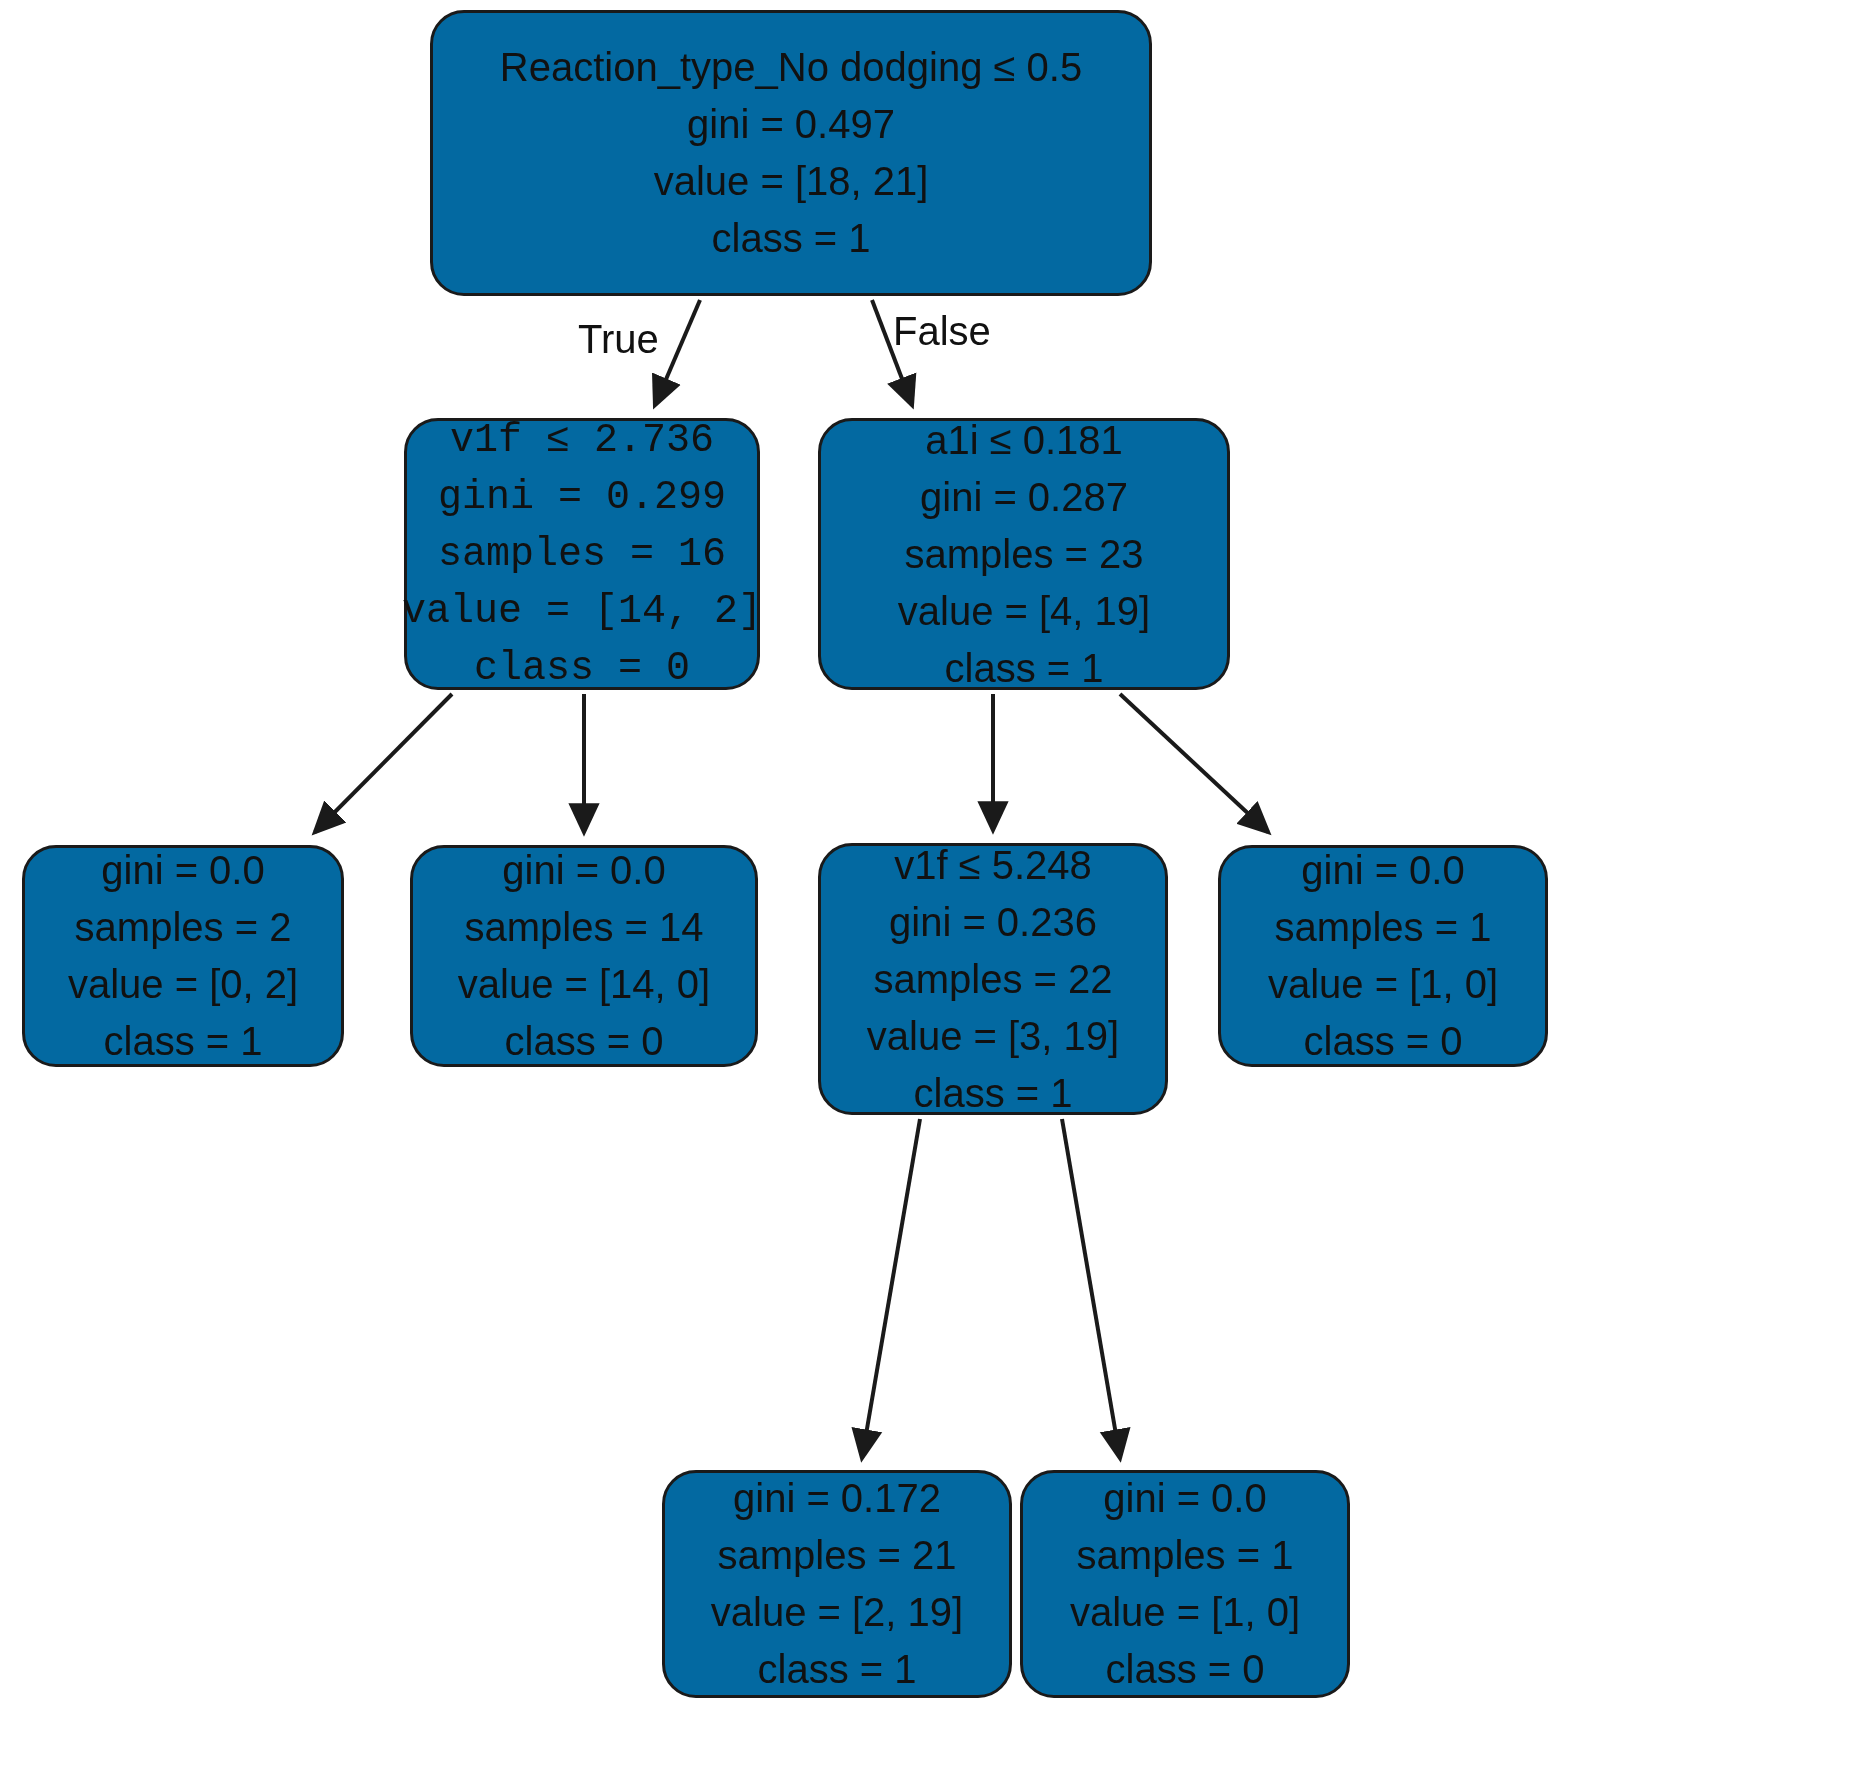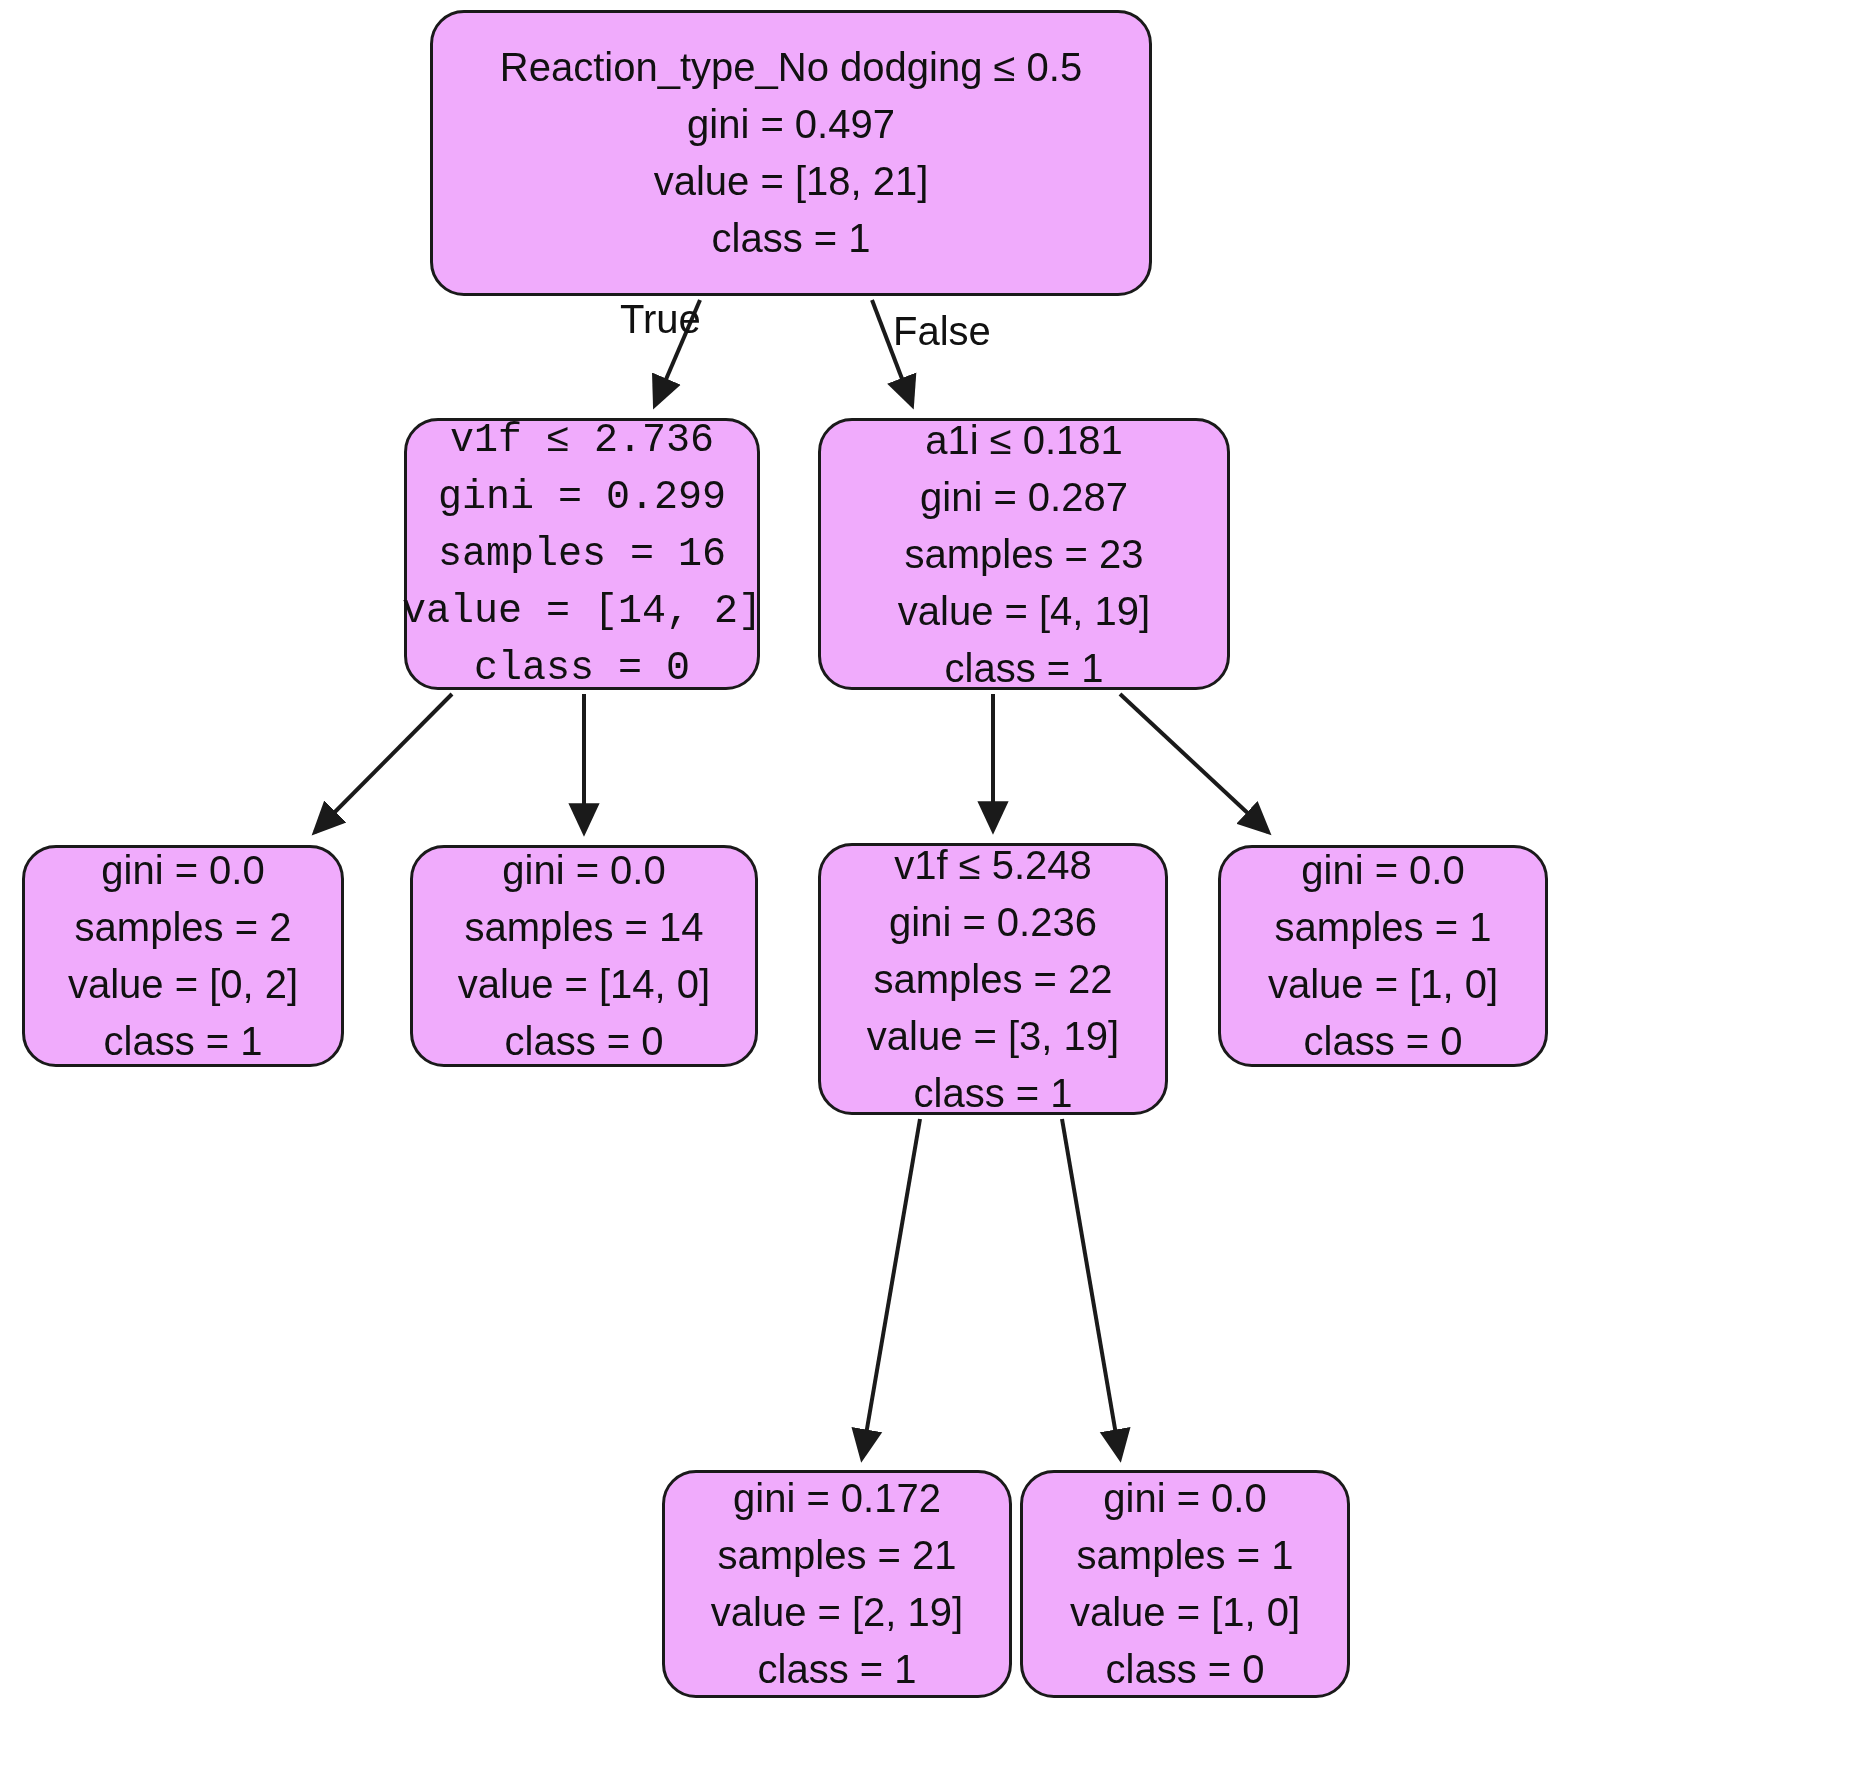--- a/index.html
+++ b/index.html
@@ -22,21 +22,21 @@
     left: 0;
     top: 0;
     width: 1875px;
     height: 1770px;
   }
   .node-box {
     position: absolute;
     box-sizing: border-box;
     border: 3px solid #1a1a1a;
     border-radius: 34px;
-    background: #f0abfc;
+    background: #0369a1;
     display: flex;
     flex-direction: column;
     align-items: center;
     justify-content: center;
     padding: 6px 16px;
   }
   .node-line {
     font-size: 40px;
     line-height: 57px;
     color: #111111;
@@ -74,21 +74,21 @@
 
     <line x1="993" y1="694" x2="993" y2="830" stroke="#1a1a1a" stroke-width="4" marker-end="url(#arrow)"></line>
 
     <line x1="1120" y1="694" x2="1268" y2="832" stroke="#1a1a1a" stroke-width="4" marker-end="url(#arrow)"></line>
 
     <line x1="920" y1="1119" x2="862" y2="1458" stroke="#1a1a1a" stroke-width="4" marker-end="url(#arrow)"></line>
 
     <line x1="1062" y1="1119" x2="1120" y2="1458" stroke="#1a1a1a" stroke-width="4" marker-end="url(#arrow)"></line>
   </svg>
 
-  <div class="edge-label" style="left:578px; top:296px;margin-left:42px;">True</div>
+  <div class="edge-label" style="left:578px; top:316px;">True</div>
   <div class="edge-label" style="left:893px; top:308px;text-align:right;">False</div>
 
   <div class="node-box" style="left:430px; top:10px; width:722px; height:286px;">
     <div class="node-line">Reaction_type_No dodging ≤ 0.5</div>
     <div class="node-line">gini = 0.497</div>
     <div class="node-line">value = [18, 21]</div>
     <div class="node-line">class = 1</div>
   </div>
 
   <div class="node-box" style="left:404px; top:418px; width:356px; height:272px;font-family:Liberation Mono, monospace;">

